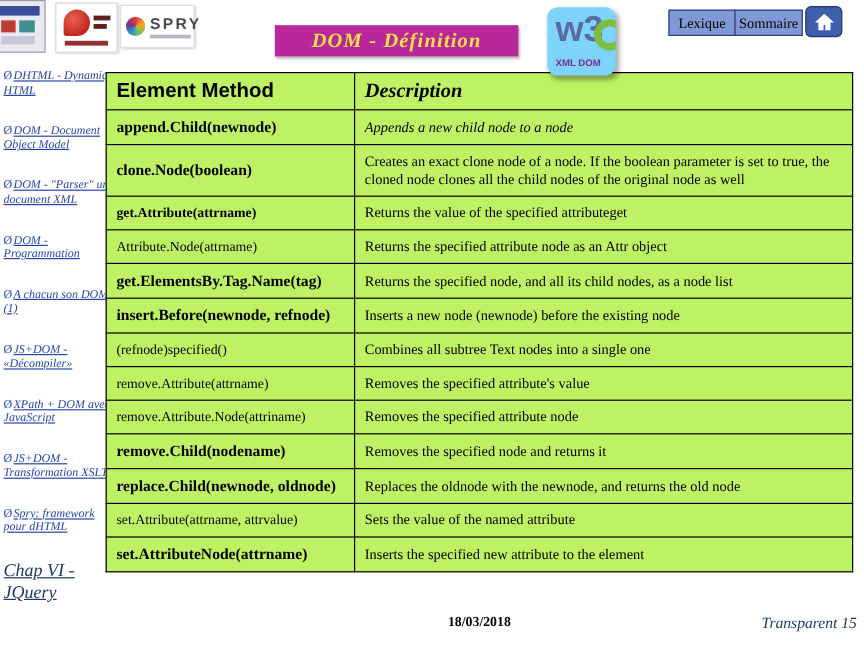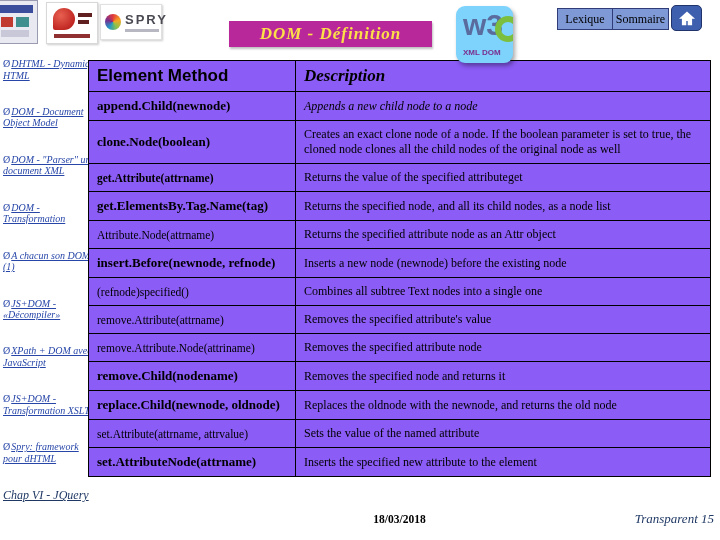--- a/index.html
+++ b/index.html
@@ -55,24 +55,24 @@
   .w3-logo .green{position:absolute;right:-8px;top:10px;width:26px;height:26px;border-radius:50%;
                   border:6px solid #7cbf3f;box-sizing:border-box;}
   .w3-logo .sub{position:absolute;left:7px;bottom:6px;font:bold 8px "Liberation Sans",sans-serif;color:#7b2e8e;}
 
   
   .sidebar{position:absolute;left:3px;top:58px;width:97px;height:445px;z-index:1;
            display:flex;flex-direction:column;justify-content:space-between;}
   .nav-item{font:italic 10px "Liberation Serif",serif;color:#2746a8;line-height:1.15;cursor:pointer;}
   .nav-item .lbl{text-decoration:underline;}
   .nav-item .bullet{font-style:normal;margin-right:1px;}
-  .nav-item.chapter{color:#1f3864;font-size:12px;}
-
-  
-  .dom-table{position:absolute;left:88px;top:60px;width:623px;z-index:2;background:#8b5cf6;
+  .nav-item.chapter{color:#1f3864;font-size:15px;}
+
+  
+  .dom-table{position:absolute;left:88px;top:60px;width:623px;z-index:2;background:#bef264;
              border-collapse:collapse;table-layout:fixed;}
   .dom-table th,.dom-table td{border:1px solid #000;box-sizing:border-box;text-align:left;vertical-align:middle;}
   .dom-table th{padding:5px 8px;}
   th.method-h{width:207px;font:bold 17px "Liberation Sans",sans-serif;color:#000;}
   th.desc-h{font:bold italic 17px "Liberation Serif",serif;color:#000;}
   .dom-table td{padding:6px 8px;}
   td.method{font-family:"Liberation Serif",serif;color:#000;}
   .m-b{font-weight:bold;font-size:13px;}
   .m-bs{font-weight:bold;font-size:11.5px;}
   .m-bb{font-weight:bold;font-size:13px;color:#1f3864;}
@@ -126,21 +126,21 @@
     <svg width="18" height="16" viewBox="0 0 24 22">
       <path d="M12 2 1 12h4v9h6v-6h2v6h6v-9h4Z" fill="#ffffff"></path>
     </svg>
   </div>
   <div class="btn-refs">Réfs:</div>
 
   <nav class="sidebar">
       <div class="nav-item"><span class="bullet">Ø</span><span class="lbl">DHTML - Dynamique HTML</span></div>
       <div class="nav-item"><span class="bullet">Ø</span><span class="lbl">DOM - Document Object Model</span></div>
       <div class="nav-item"><span class="bullet">Ø</span><span class="lbl">DOM - "Parser" un document XML</span></div>
-      <div class="nav-item"><span class="bullet">Ø</span><span class="lbl">DOM - Transformation</span></div>
+      <div class="nav-item"><span class="bullet">Ø</span><span class="lbl">DOM - Programmation</span></div>
       <div class="nav-item"><span class="bullet">Ø</span><span class="lbl">A chacun son DOM (1)</span></div>
       <div class="nav-item"><span class="bullet">Ø</span><span class="lbl">JS+DOM - «Décompiler»</span></div>
       <div class="nav-item"><span class="bullet">Ø</span><span class="lbl">XPath + DOM avec JavaScript</span></div>
       <div class="nav-item"><span class="bullet">Ø</span><span class="lbl">JS+DOM - Transformation XSLT</span></div>
       <div class="nav-item"><span class="bullet">Ø</span><span class="lbl">Spry:  framework pour dHTML</span></div>
       <div class="nav-item chapter"><span class="lbl">Chap VI - JQuery</span></div>
     </nav>
 
   <table class="dom-table">
     <thead>
@@ -156,28 +156,28 @@
         </tr>
         <tr>
           <td class="method m-b">clone.Node(boolean)</td>
           <td class="desc">Creates an exact clone node of a node. If the boolean parameter is set to true, the cloned node clones all the child nodes of the original node as well</td>
         </tr>
         <tr>
           <td class="method m-bs">get.Attribute(attrname)</td>
           <td class="desc">Returns the value of the specified attributeget</td>
         </tr>
         <tr>
+          <td class="method m-r">Attribute.Node(attrname)</td>
+          <td class="desc">Returns the specified attribute node as an Attr object</td>
+        </tr>
+        <tr>
           <td class="method m-bb">get.ElementsBy.Tag.Name(tag)</td>
           <td class="desc">Returns the specified node, and all its child nodes, as a node list</td>
         </tr>
         <tr>
-          <td class="method m-r">Attribute.Node(attrname)</td>
-          <td class="desc">Returns the specified attribute node as an Attr object</td>
-        </tr>
-        <tr>
           <td class="method m-b">insert.Before(newnode, refnode)</td>
           <td class="desc">Inserts a new node (newnode) before the existing node</td>
         </tr>
         <tr>
           <td class="method m-r">(refnode)specified()</td>
           <td class="desc">Combines all subtree Text nodes into a single one</td>
         </tr>
         <tr>
           <td class="method m-r">remove.Attribute(attrname)</td>
           <td class="desc">Removes the specified attribute's value</td>

